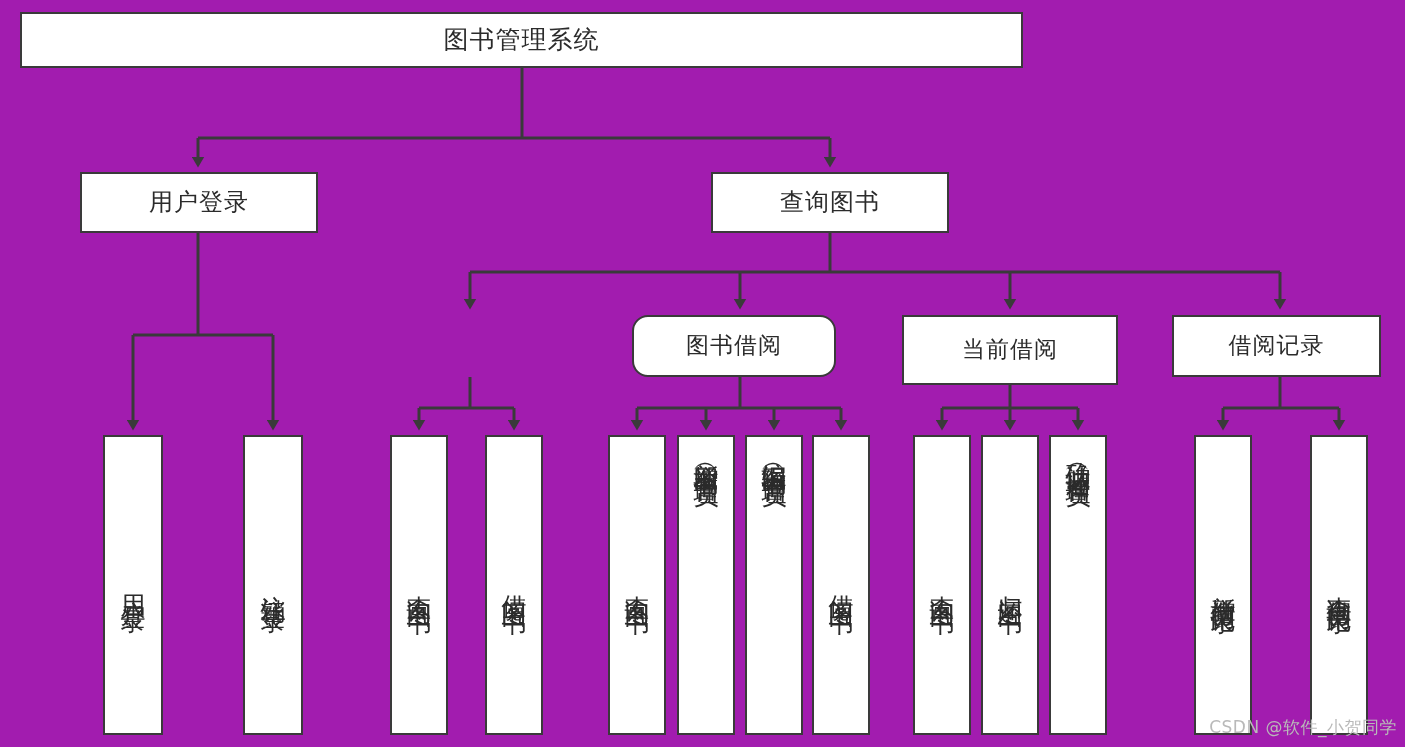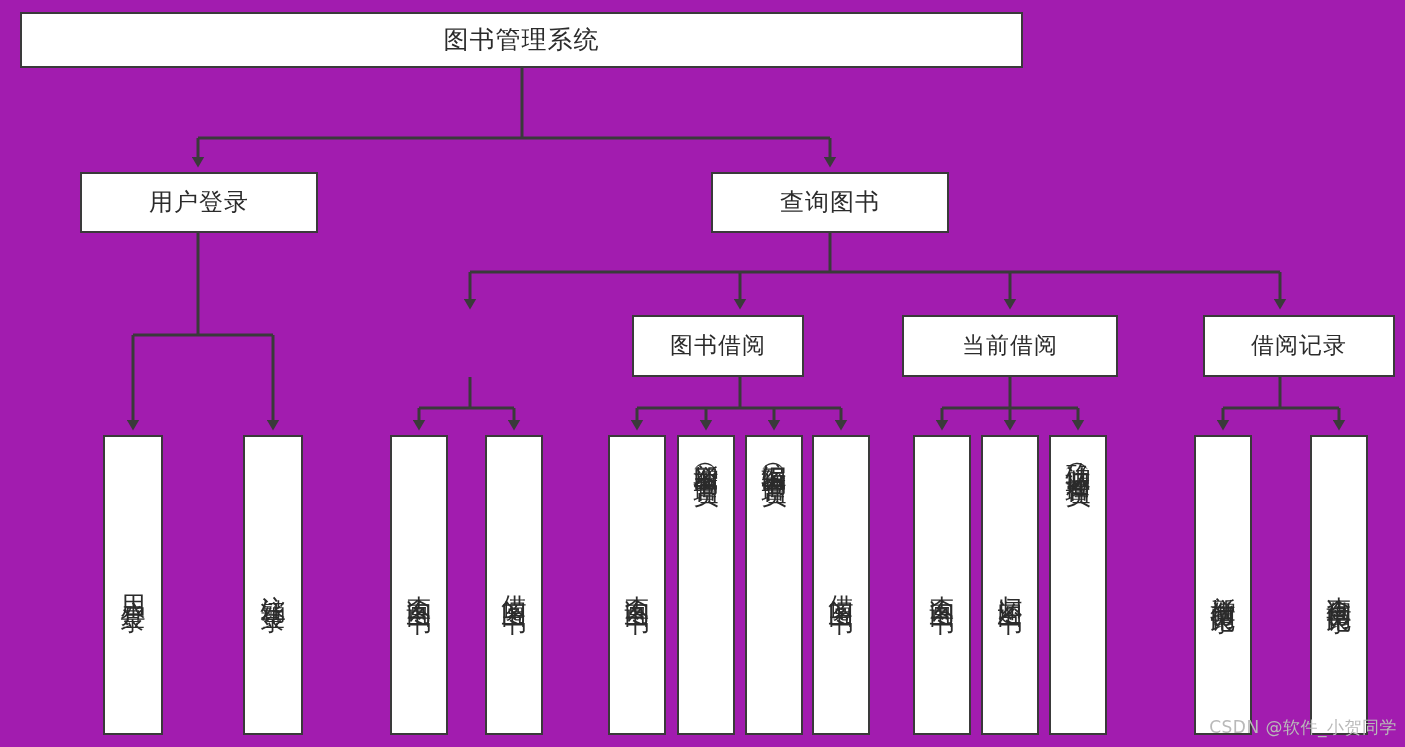--- a/index.html
+++ b/index.html
@@ -140,27 +140,27 @@
     <span class="node-label">图书管理系统</span>
   </div>
 
   <div class="node-box node-l1" style="left:80px; top:172px; width:238px; height:61px;">
     <span class="node-label">用户登录</span>
   </div>
   <div class="node-box node-l1" style="left:711px; top:172px; width:238px; height:61px;">
     <span class="node-label">查询图书</span>
   </div>
 
-  <div class="node-box node-l2" style="left:632px; top:315px; width:172px; height:62px;">
+  <div class="node-box node-l2" style="left:632px; top:315px; width:204px; height:62px;border-radius:16px;">
     <span class="node-label">图书借阅</span>
   </div>
-  <div class="node-box node-l2" style="left:902px; top:315px; width:216px; height:62px;">
+  <div class="node-box node-l2" style="left:902px; top:315px; width:216px; height:70px;">
     <span class="node-label">当前借阅</span>
   </div>
-  <div class="node-box node-l2" style="left:1203px; top:315px; width:192px; height:62px;">
+  <div class="node-box node-l2" style="left:1172px; top:315px; width:209px; height:62px;">
     <span class="node-label">借阅记录</span>
   </div>
 
   <div class="node-box node-leaf" style="left:103px; top:435px; width:60px; height:300px;">
     <span class="node-label">用户登录</span>
   </div>
   <div class="node-box node-leaf" style="left:243px; top:435px; width:60px; height:300px;">
     <span class="node-label">注销登录</span>
   </div>
 

